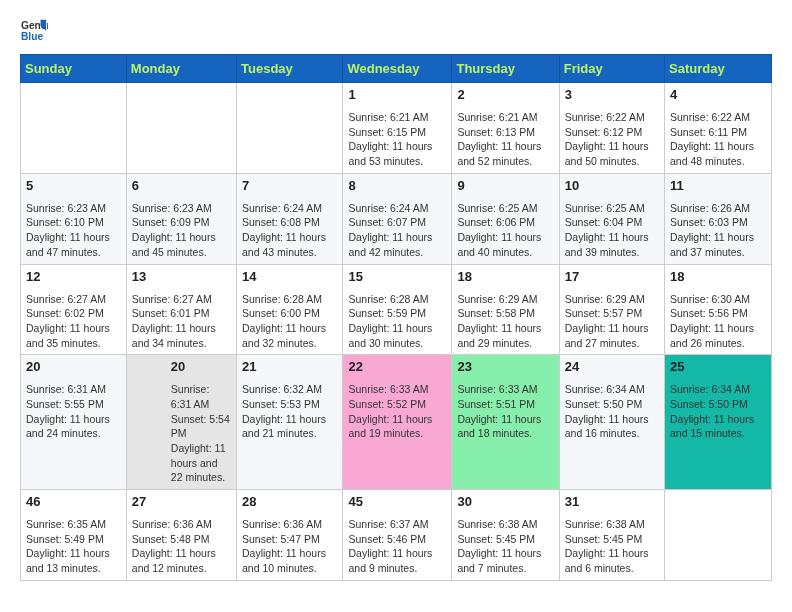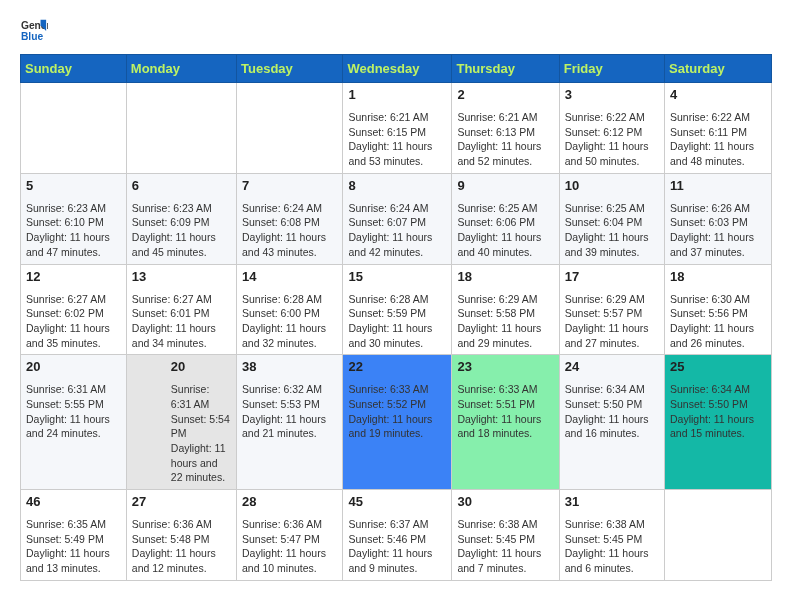--- a/index.html
+++ b/index.html
@@ -243,26 +243,26 @@
 Sunset: 5:55 PM
 Daylight: 11 hours and 24 minutes.</div>
           </td>
           <td style="background: #e5e5e5; padding-left: 44px;">
             <div class="day-number">20</div>
             <div class="day-info" style="white-space: pre-line;">Sunrise: 6:31 AM
 Sunset: 5:54 PM
 Daylight: 11 hours and 22 minutes.</div>
           </td>
           <td style="background: rgb(245, 247, 250);">
-            <div class="day-number">38</div>
+            <div class="day-number">21</div>
             <div class="day-info" style="white-space: pre-line;">Sunrise: 6:32 AM
 Sunset: 5:53 PM
 Daylight: 11 hours and 21 minutes.</div>
           </td>
-          <td style="background: #3b82f6;">
+          <td style="background: #f9a8d4;">
             <div class="day-number">22</div>
             <div class="day-info" style="white-space: pre-line;">Sunrise: 6:33 AM
 Sunset: 5:52 PM
 Daylight: 11 hours and 19 minutes.</div>
           </td>
           <td style="background: #86efac;">
             <div class="day-number">23</div>
             <div class="day-info" style="white-space: pre-line;">Sunrise: 6:33 AM
 Sunset: 5:51 PM
 Daylight: 11 hours and 18 minutes.</div>

